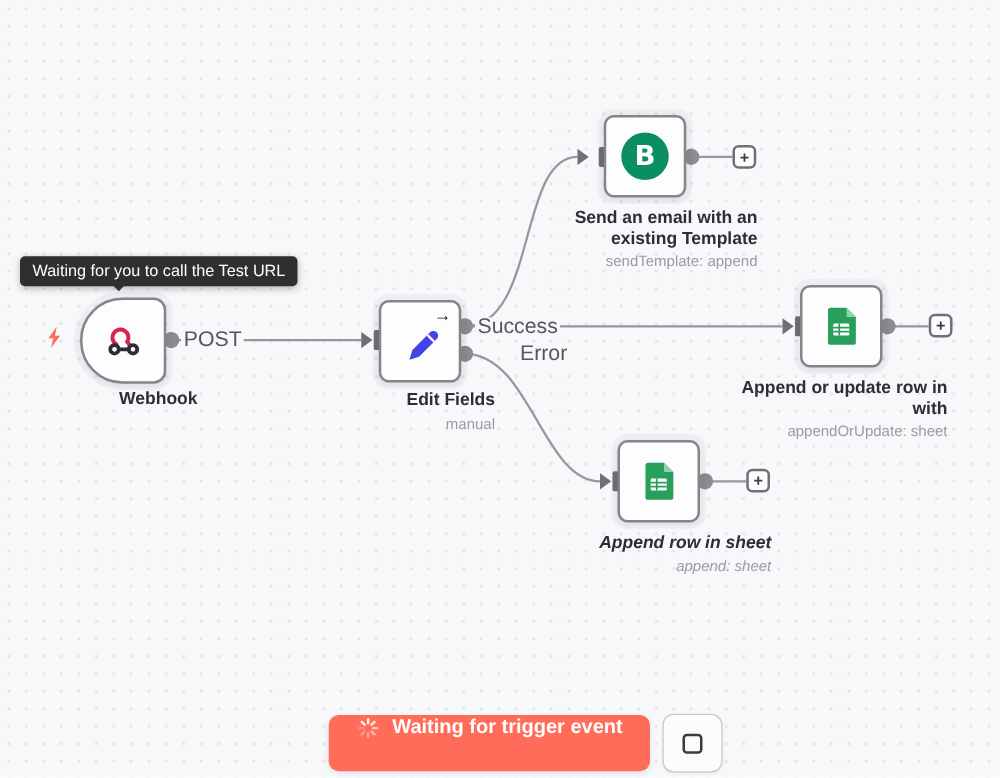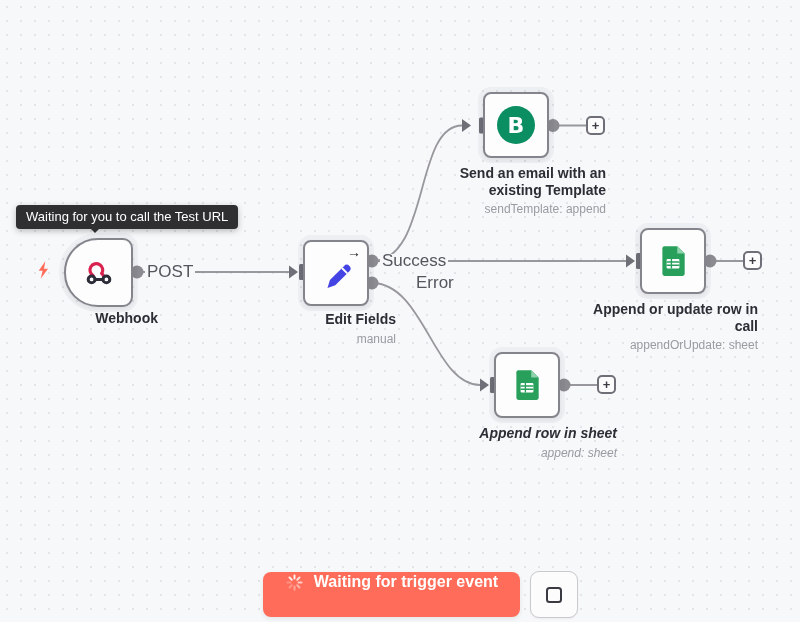--- a/index.html
+++ b/index.html
@@ -151,21 +151,21 @@
       <path d="M8 2 h12 l7 7 v19 a2 2 0 0 1 -2 2 H8 a2 2 0 0 1 -2 -2 V4 a2 2 0 0 1 2 -2 z" fill="var(--sheets-green,#28a05c)"></path>
       <path d="M20 2 v7 h7 z" fill="var(--sheets-green-light,#8ed3ab)"></path>
       <rect x="10" y="14" width="12" height="9" rx="1" fill="#ffffff"></rect>
       <path d="M10 17 h12 M10 20 h12 M14.5 14 v9" stroke="var(--sheets-green,#28a05c)" stroke-width="1.3" fill="none"></path>
     </svg>
   </div>
   <div class="plus-btn" style="left:743px;top:251px;">
     <span>+</span>
   </div>
   <div class="node-label" style="left:588px;top:301px;width:170px;">
-    <div class="node-title">Append or update row in call</div>
+    <div class="node-title">Append or update row in with</div>
     <div class="node-sub">appendOrUpdate: sheet</div>
   </div>
 
   <div class="node" style="left:494px;top:352px;">
     <svg width="34" height="34" viewBox="0 0 32 32">
       <path d="M8 2 h12 l7 7 v19 a2 2 0 0 1 -2 2 H8 a2 2 0 0 1 -2 -2 V4 a2 2 0 0 1 2 -2 z" fill="var(--sheets-green,#28a05c)"></path>
       <path d="M20 2 v7 h7 z" fill="var(--sheets-green-light,#8ed3ab)"></path>
       <rect x="10" y="14" width="12" height="9" rx="1" fill="#ffffff"></rect>
       <path d="M10 17 h12 M10 20 h12 M14.5 14 v9" stroke="var(--sheets-green,#28a05c)" stroke-width="1.3" fill="none"></path>
     </svg>

